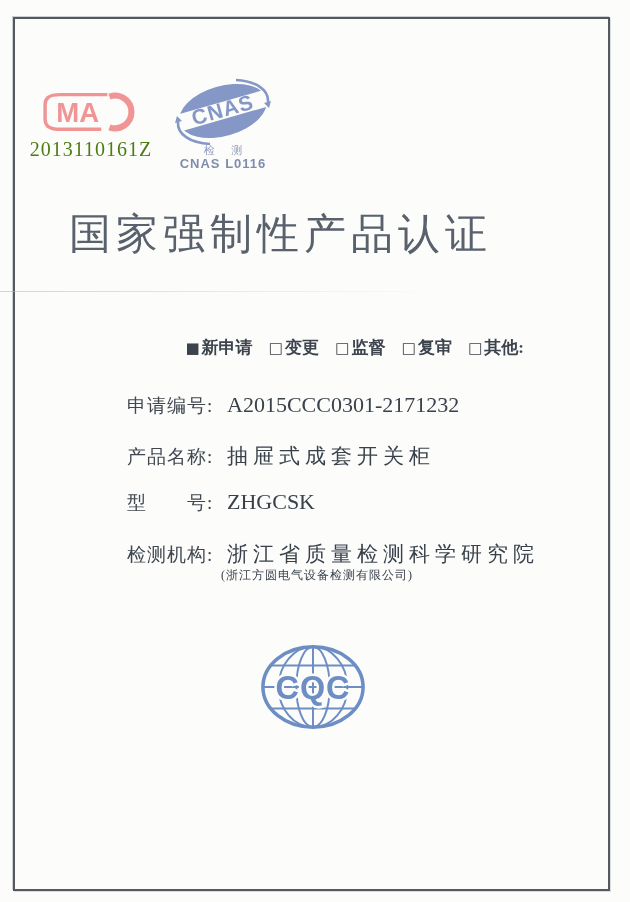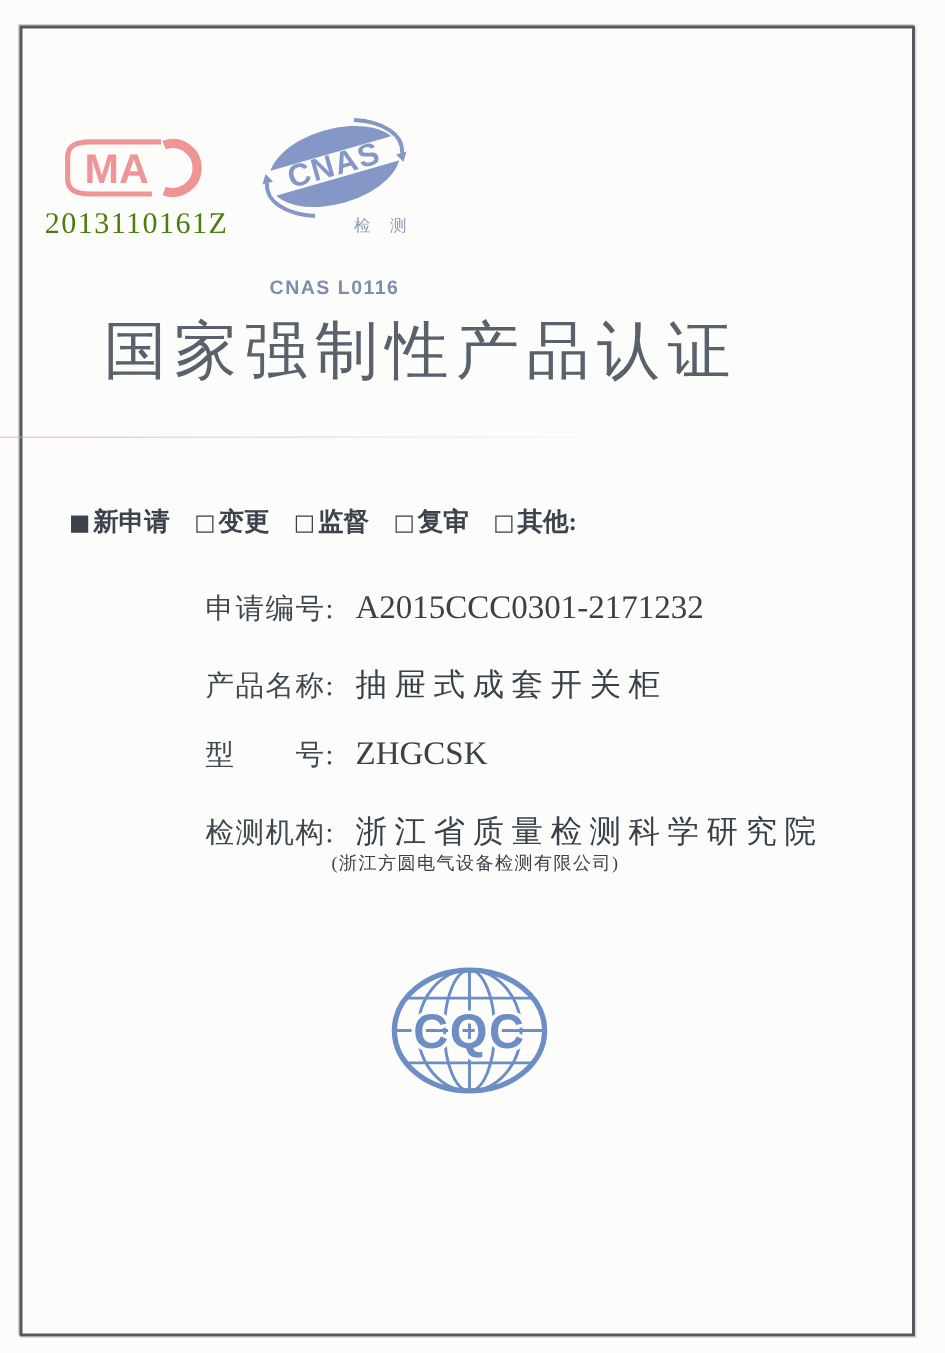--- a/index.html
+++ b/index.html
@@ -30,48 +30,47 @@
   }
   
   .cma{position:absolute;left:40px;top:87px;width:98px;height:52px;}
   .cma-number{
     position:absolute;left:26px;top:138px;width:130px;text-align:center;
     font-size:20px;color:#4d7c0f;letter-spacing:1px;font-weight:500;
   }
   
   .cnas{position:absolute;left:170px;top:77px;width:106px;height:70px;}
   .cnas-caption{
-    position:absolute;left:170px;top:143px;width:106px;text-align:right;
+    position:absolute;left:170px;top:143px;width:106px;text-align:center;
     font-size:11px;color:#93a0bd;letter-spacing:5px;text-indent:5px;
-    font-family:Liberation Sans, sans-serif;
+    font-family:Liberation Mono, monospace;
   }
   .cnas-code{
     position:absolute;left:168px;top:156px;width:110px;text-align:center;
     font-size:13px;color:#7f8dad;letter-spacing:1px;font-weight:600;
     font-family:"Liberation Sans","DejaVu Sans",sans-serif;
-    margin-top:28px;
   }
   
   .title1{
     position:absolute;left:0;top:206px;width:556px;text-align:center;
     font-size:42px;color:#59616c;letter-spacing:5px;text-indent:5px;font-weight:500;
   }
   .title2{
     position:absolute;left:0;top:268px;width:630px;text-align:center;
     font-size:42px;color:#59616c;letter-spacing:14px;text-indent:14px;font-weight:500;
   }
   
   .chk-row{
-    position:absolute;left:0;top:336px;width:530px;text-align:left;
-    font-size:17px;color:#3c434c;font-weight:600;padding-left:40px;
+    position:absolute;left:0;top:336px;width:530px;text-align:right;
+    font-size:17px;color:#3c434c;font-weight:600;
   }
   .chk{margin:0 6px;white-space:nowrap;}
   .chk .glyph{margin-right:2px;font-family:"DejaVu Sans",sans-serif;font-size:15px;}
   
-  .field{position:absolute;left:127px;white-space:nowrap;margin-left:10px;}
+  .field{position:absolute;left:127px;white-space:nowrap;}
   .flabel{
     font-size:19px;color:#3f4750;letter-spacing:1px;display:inline-block;
     width:92px;font-weight:500;
   }
   .fvalue{font-size:22px;color:#39414b;margin-left:4px;}
   .f1{top:392px;}
   .f2{top:442px;}
   .f3{top:489px;}
   .f4{top:540px;}
   .fvalue.cjk{font-size:21px;letter-spacing:5px;}

